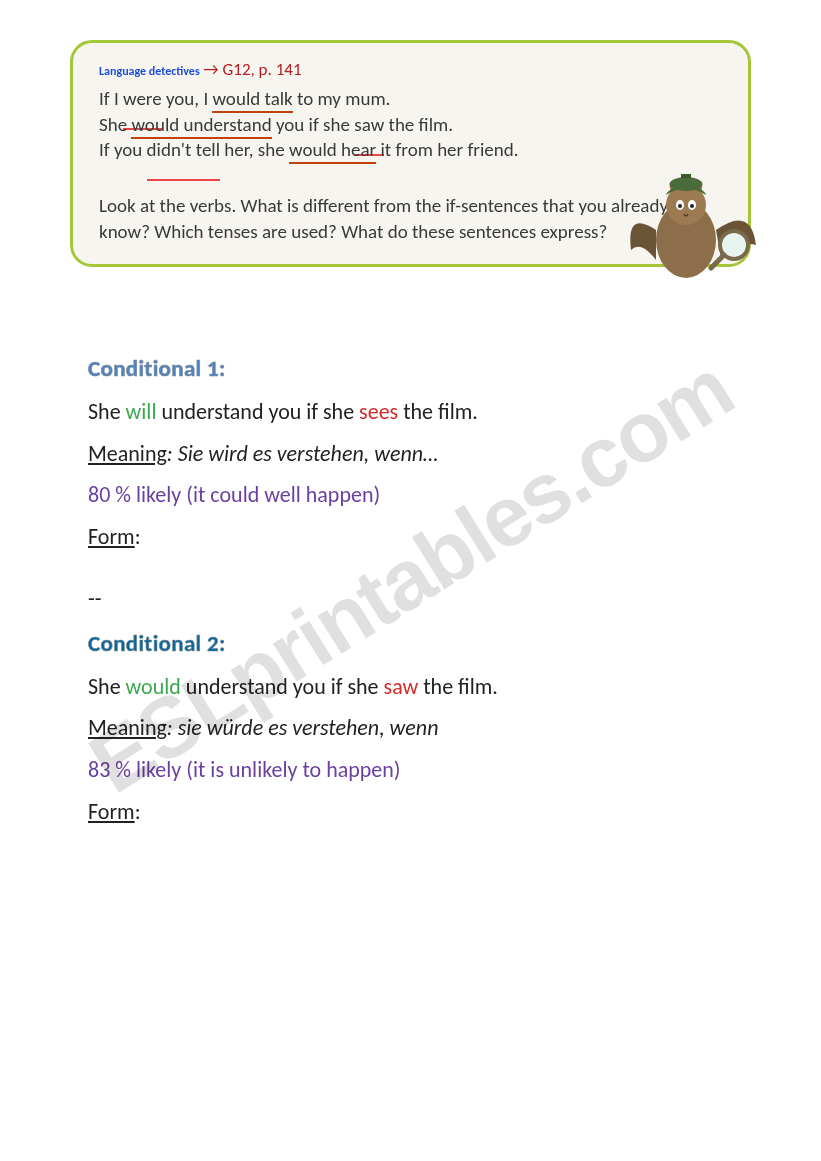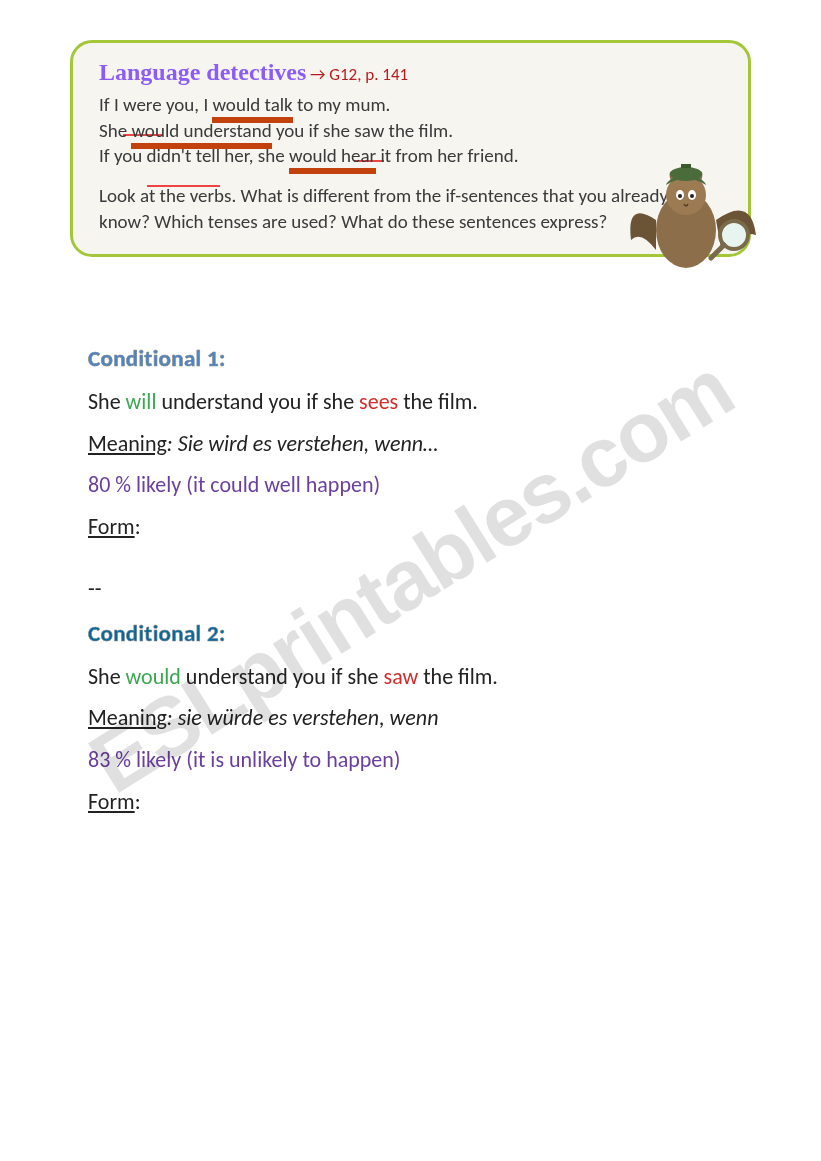--- a/index.html
+++ b/index.html
@@ -34,45 +34,44 @@
   }
   .textbook-box {
     border: 3px solid #a4c639;
     border-radius: 22px;
     padding: 16px 26px 20px 26px;
     background: #f7f5f0;
     position: relative;
     margin-top: -10px;
   }
   .textbook-title {
-    color: #8b5cf6;
+    color: #1d4ed8;
     font-weight: bold;
-    font-size: 24px;
-    font-family: Liberation Serif, serif;
+    font-size: 12px;
   }
   .textbook-ref {
     color: #b91c1c;
     font-size: 17px;
   }
   .textbook-body {
     font-size: 19px;
     color: #3a3a3a;
     line-height: 1.35;
     margin-top: 6px;
   }
   .ul-teal {
     border-bottom: 2px solid #ef4444;
     padding-bottom: 18px;
   }
   .ul-orange {
-    border-bottom: 6px solid #c2410c;
+    border-bottom: 2px solid #c2410c;
     padding-bottom: 1px;
   }
   .textbook-q {
-    margin-top: 14px;
+    margin-top: 30px;
     font-size: 19px;
     color: #3a3a3a;
     line-height: 1.35;
   }
   .bat {
     position: absolute;
     right: -18px;
     bottom: -36px;
     width: 150px;
     height: 150px;

